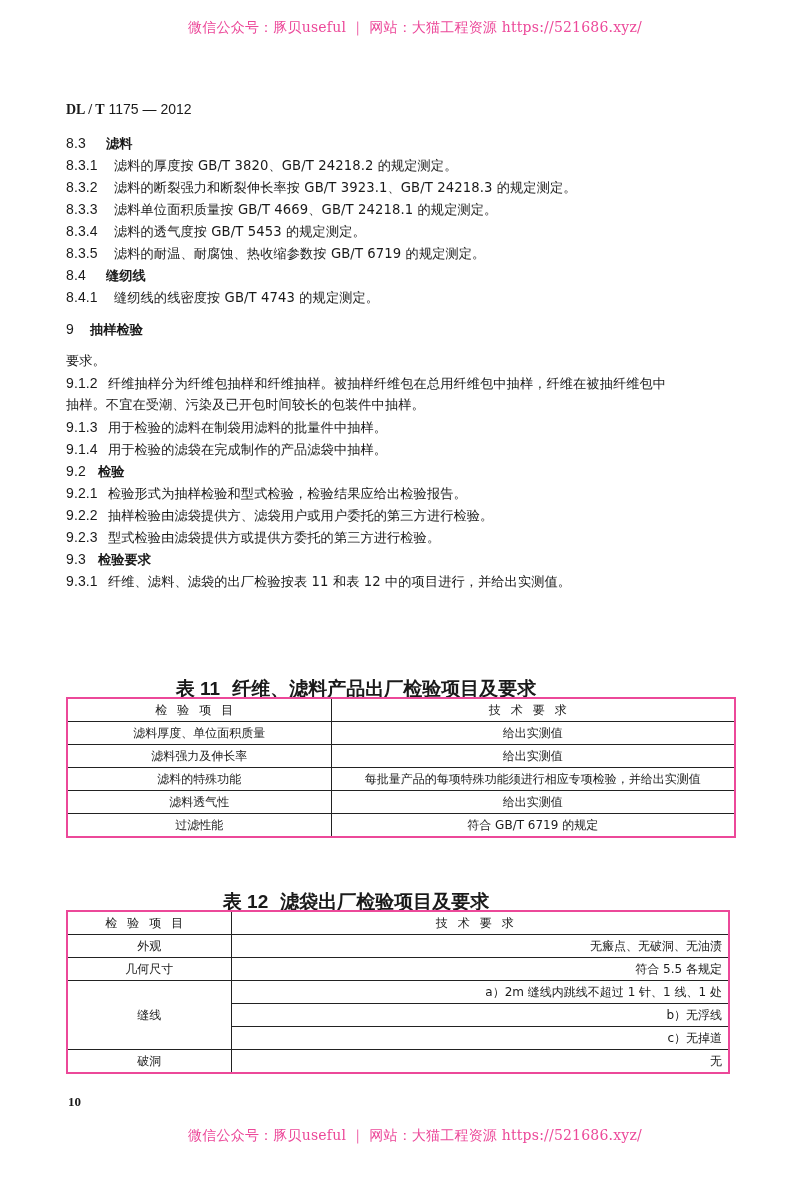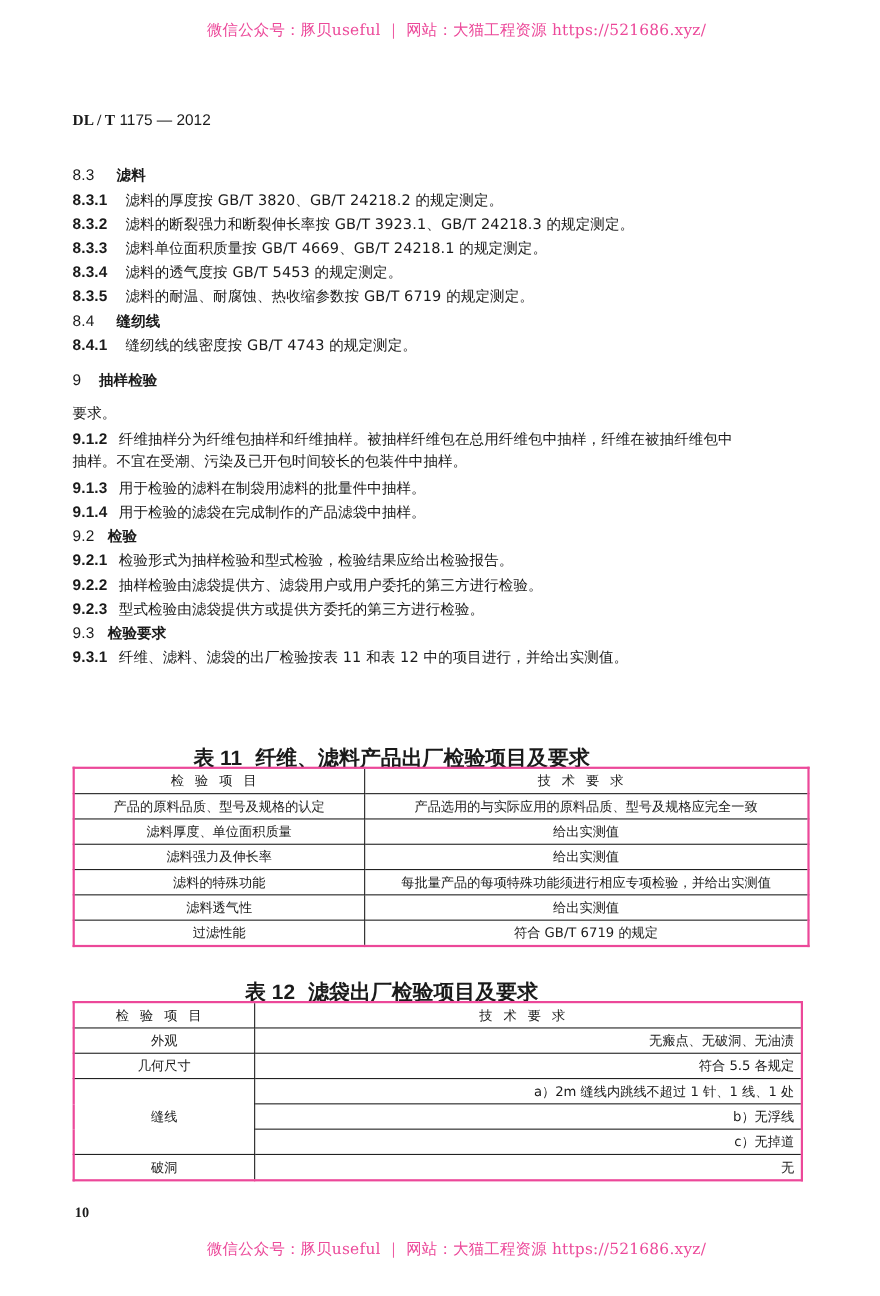--- a/index.html
+++ b/index.html
@@ -13,28 +13,28 @@
     font-family: "DejaVu Serif", "Liberation Serif", serif;
     font-size: 14px; color: #ec4899; letter-spacing: 0.2px; margin-left: 15px;
   }
   .wm-top { top: 19px; }
   .wm-bottom { top: 1127px; }
   .std-code {
     position: absolute; left: 66px; top: 101px; font-size: 14px;
     font-family: "Liberation Sans", sans-serif;
   }
   .std-code b { font-family: "Liberation Serif", serif; font-weight: bold; }
-  .content { position: absolute; left: 66px; top: 132px; width: 672px; margin-top: 16px; }
+  .content { position: absolute; left: 66px; top: 132px; width: 672px; }
   .line {
     font-size: 13.2px; line-height: 22px; height: 22px; white-space: nowrap;
     font-family: "DejaVu Sans", sans-serif; letter-spacing: 0.1px;
   }
   .num { font-family: "Liberation Sans", sans-serif; font-size: 14px; display: inline-block; }
   .n2 { width: 40px; }
-  .n3 { width: 48px; font-weight: bold; }
+  .n3 { width: 48px; }
   .n1 { width: 24px; }
   .sec-title { font-weight: bold; }
   .gap { height: 10px; }
   .caption {
     position: absolute; left: 0; width: 712px; text-align: center;
     font-size: 19px; font-weight: bold; font-family: "DejaVu Sans", sans-serif;
   }
   .caption .cnum { font-family: "Liberation Sans", sans-serif; margin-right: 12px; }
   table.t {
     position: absolute; border-collapse: collapse;
@@ -111,24 +111,20 @@
   <colgroup>
       <col style="width:264px">
       <col>
     </colgroup>
   <tbody>
       <tr>
     <th class="center hdr">检验项目</th>
     <th class="center hdr">技术要求</th>
   </tr>
   <tr>
-    <td class="center">产品的原料品质、型号及规格的认定</td>
-    <td class="center">产品选用的与实际应用的原料品质、型号及规格应完全一致</td>
-  </tr>
-  <tr>
     <td class="center">滤料厚度、单位面积质量</td>
     <td class="center">给出实测值</td>
   </tr>
   <tr>
     <td class="center">滤料强力及伸长率</td>
     <td class="center">给出实测值</td>
   </tr>
   <tr>
     <td class="center">滤料的特殊功能</td>
     <td class="center">每批量产品的每项特殊功能须进行相应专项检验，并给出实测值</td>

